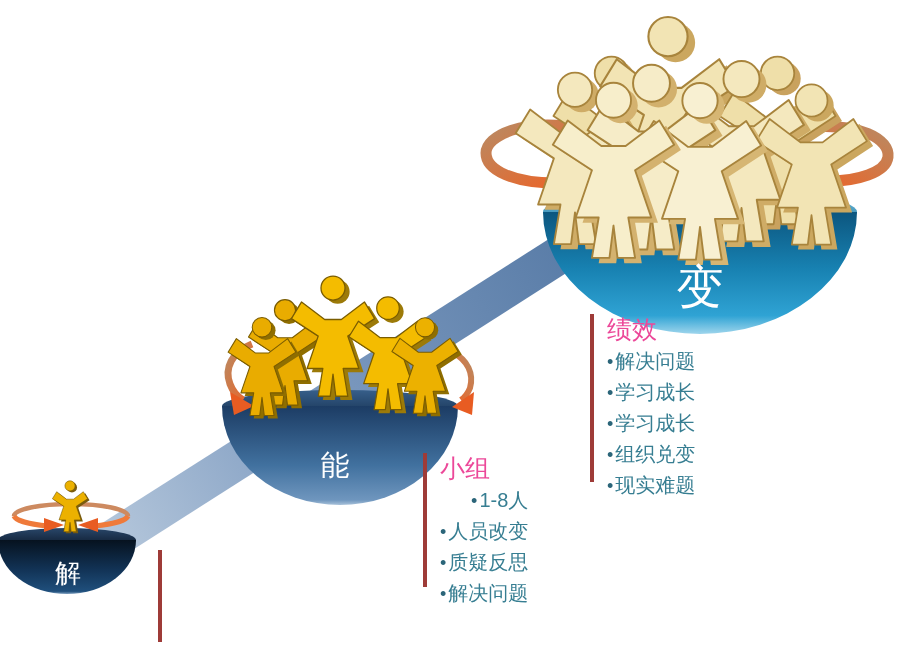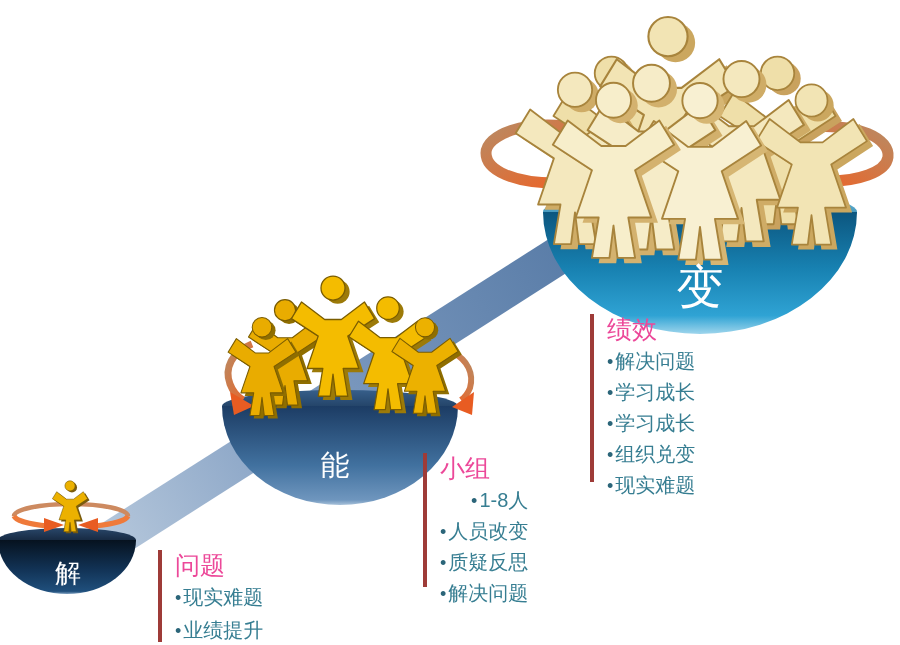--- a/index.html
+++ b/index.html
@@ -145,27 +145,20 @@
       </g>
     </g>
   </svg>
 
   <div class="bowl-char" id="char-small">解</div>
   <div class="bowl-char" id="char-medium">能</div>
   <div class="bowl-char" id="char-large">变</div>
 
   <div class="tblock" style="left:158px;top:550px;">
     <div class="vline" style="height:92px;"></div>
-    <div class="tcontent">
-      <div class="theader">问题</div>
-      <ul class="sp32">
-        <li><span class="dot">•</span><span>现实难题</span></li>
-        <li><span class="dot">•</span><span>业绩提升</span></li>
-      </ul>
-    </div>
   </div>
 
   <div class="tblock" style="left:423px;top:453px;">
     <div class="vline" style="height:134px;"></div>
     <div class="tcontent">
       <div class="theader">小组</div>
       <ul class="sp30">
         <li><span class="dot">•</span><span>1-8人</span></li>
         <li><span class="dot">•</span><span>人员改变</span></li>
         <li><span class="dot">•</span><span>质疑反思</span></li>

